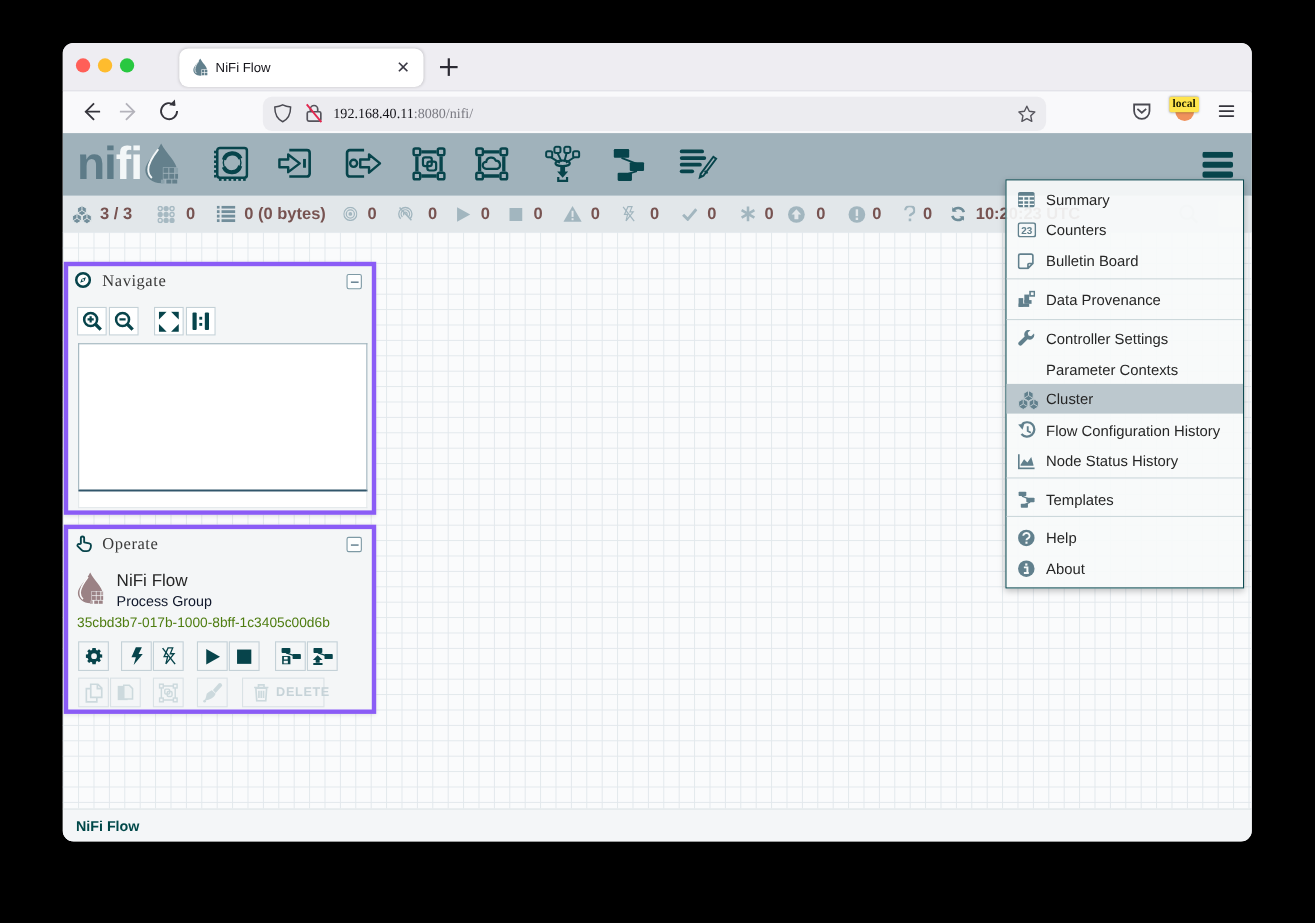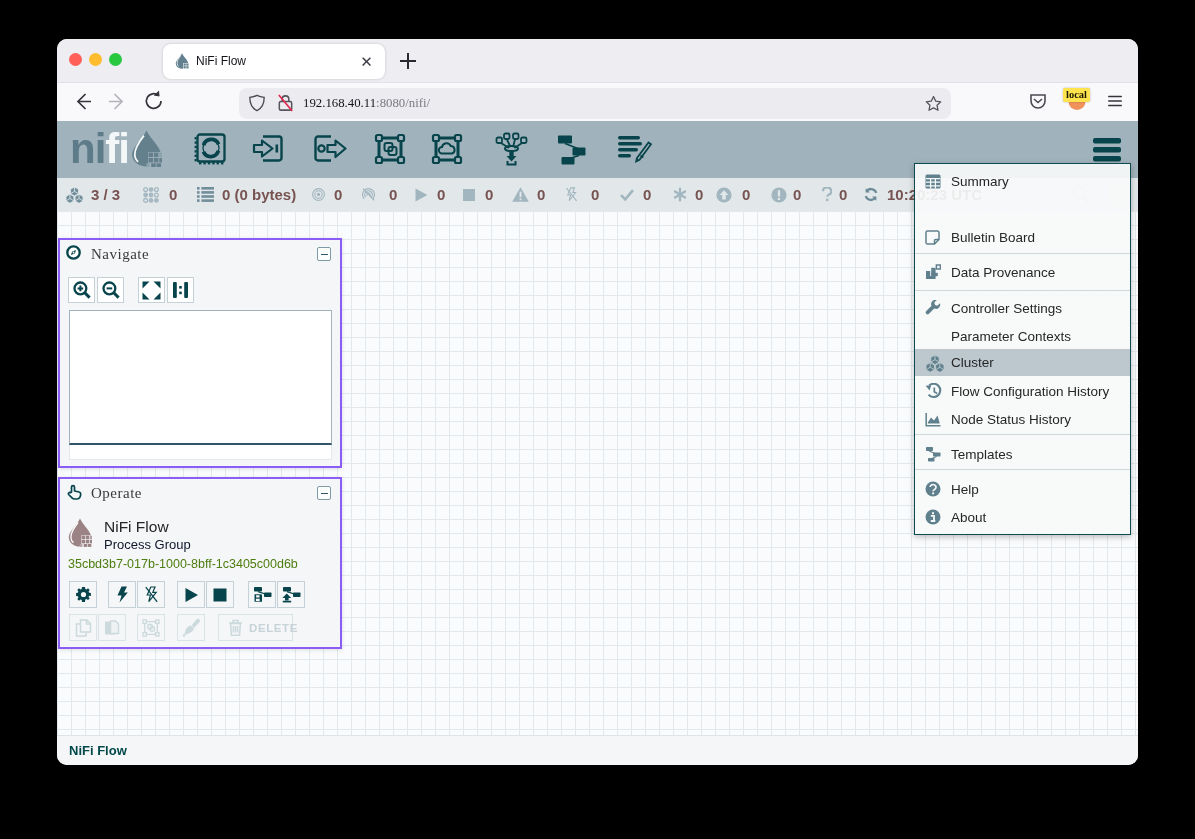--- a/index.html
+++ b/index.html
@@ -39,21 +39,21 @@
   
   #canvas { position:absolute; left:0; top:172px; width:100%; height:524px;
     background-color:#fafbfc;
     background-image:linear-gradient(to right,#e2e8ec 1px,transparent 1px),
                      linear-gradient(to bottom,#e2e8ec 1px,transparent 1px);
     background-size:14px 14px; background-position:0px 0px; }
   #crumb { position:absolute; left:0; top:696px; width:100%; height:30px; background:#f4f6f8;
     border-top:1px solid #dde3e6; }
   #crumb span { position:absolute; left:12px; top:7px; font-size:13px; font-weight:bold; color:#004849; }
   
-  .panel { position:absolute; background:#f4f6f7; border:2px solid #8b5cf6; box-shadow:0 1px 4px rgba(0,0,0,0.12); }
+  .panel { position:absolute; background:#f4f6f7; border:4px solid #8b5cf6; box-shadow:0 1px 4px rgba(0,0,0,0.12); }
   #navp { left:1px; top:199px; width:284px; height:230px; }
   #opp  { left:1px; top:438px; width:284px; height:172px; }
   .phead { position:absolute; left:0; top:0; width:100%; height:30px; }
   .phead .ttl { position:absolute; left:31px; top:6px; font-family:"Liberation Serif", serif; font-weight:normal;
     font-size:15px; letter-spacing:0.5px; color:#3a3a3a; }
   .phead .hico { position:absolute; left:6px; top:5px; }
   .mins { position:absolute; right:9px; top:7px; width:14px; height:14px; border:1px solid #7e9aa5; border-radius:2px; background:#fdfefe; }
   .mins:before { content:""; position:absolute; left:2.5px; top:5.5px; width:7px; height:1.6px; background:#31566b; }
   .nbx { position:absolute; width:27px; height:26px; border:1px solid #c4d1d7; background:#fff; display:flex; align-items:center; justify-content:center; }
   
@@ -598,20 +598,27 @@
       <svg width="16" height="15" viewBox="0 0 16 15">
           <g fill="#61808d">
             <rect x="0.5" y="0.5" width="15" height="14" rx="1.5"></rect>
           </g>
           <g stroke="#f6f9f9" stroke-width="1.3">
             <path d="M1 4.6 h14 M1 8.2 h14 M1 11.8 h14 M5.6 4.6 v10 M10.4 4.6 v10"></path>
           </g>
         </svg>
       <span>Summary</span>
     </div>
+    <div class="mi" style="top:31px">
+      <svg width="17" height="14" viewBox="0 0 17 14">
+          <rect x="0.7" y="0.7" width="15.6" height="12.6" rx="2" fill="none" stroke="#61808d" stroke-width="1.4"></rect>
+          <text x="8.5" y="10.4" text-anchor="middle" font-size="9" font-weight="bold" fill="#61808d" font-family="Liberation Sans, sans-serif">23</text>
+        </svg>
+      <span>Counters</span>
+    </div>
     <div class="mi" style="top:59px">
       <svg width="15" height="15" viewBox="0 0 15 15">
           <path d="M2.5 1 H12.5 A1.5 1.5 0 0 1 14 2.5 V9.5 L9.5 14 H2.5 A1.5 1.5 0 0 1 1 12.5 V2.5 A1.5 1.5 0 0 1 2.5 1 Z M14 9.5 H10.5 a1 1 0 0 0 -1 1 V14" fill="none" stroke="#61808d" stroke-width="1.5"></path>
         </svg>
       <span>Bulletin Board</span>
     </div>
     <div class="mdiv" style="top:89px"></div>
     <div class="mi" style="top:94px">
       <svg width="16" height="16" viewBox="0 0 16 16">
           <g fill="#61808d">

